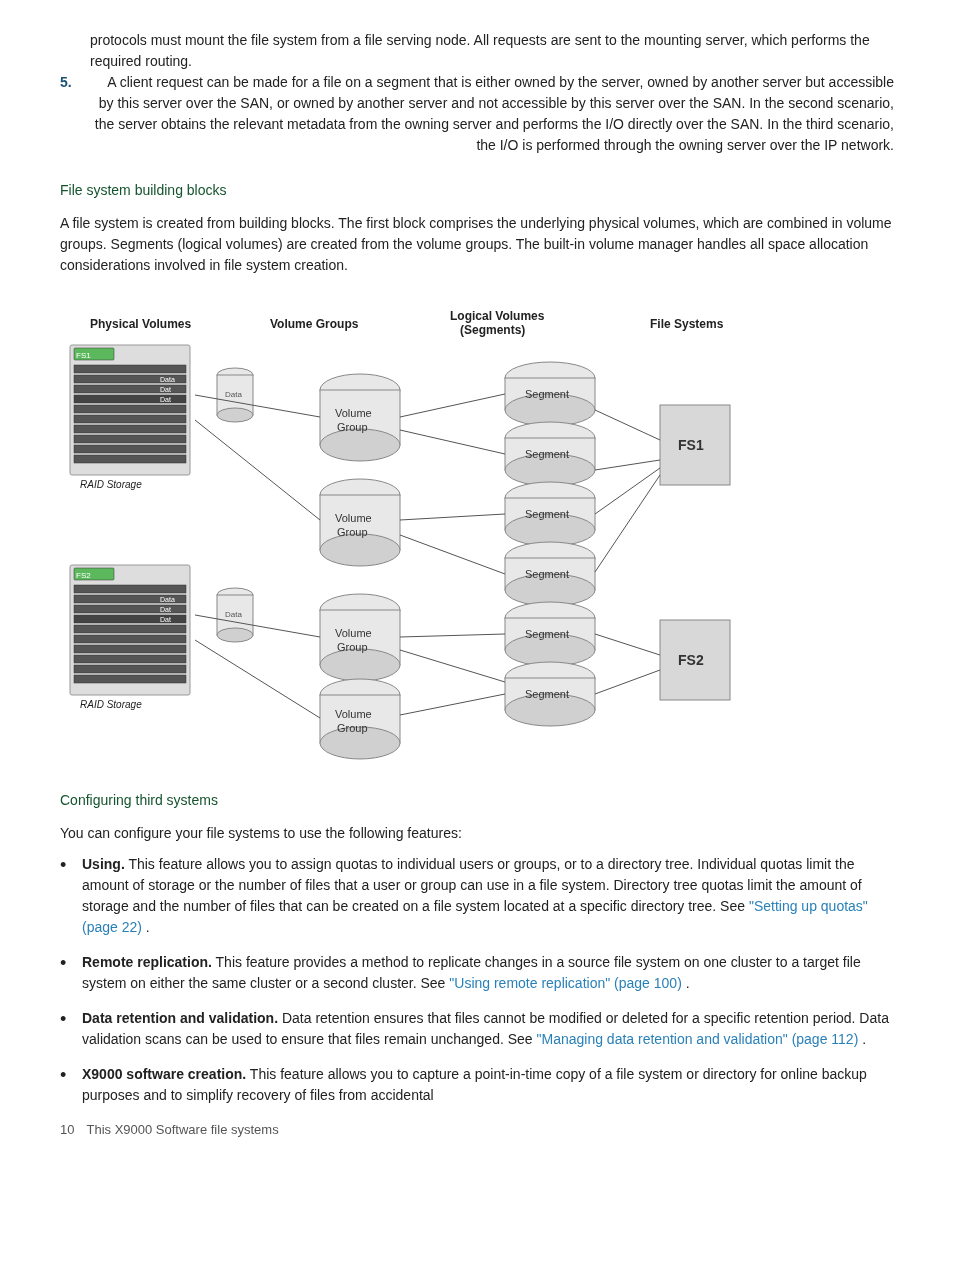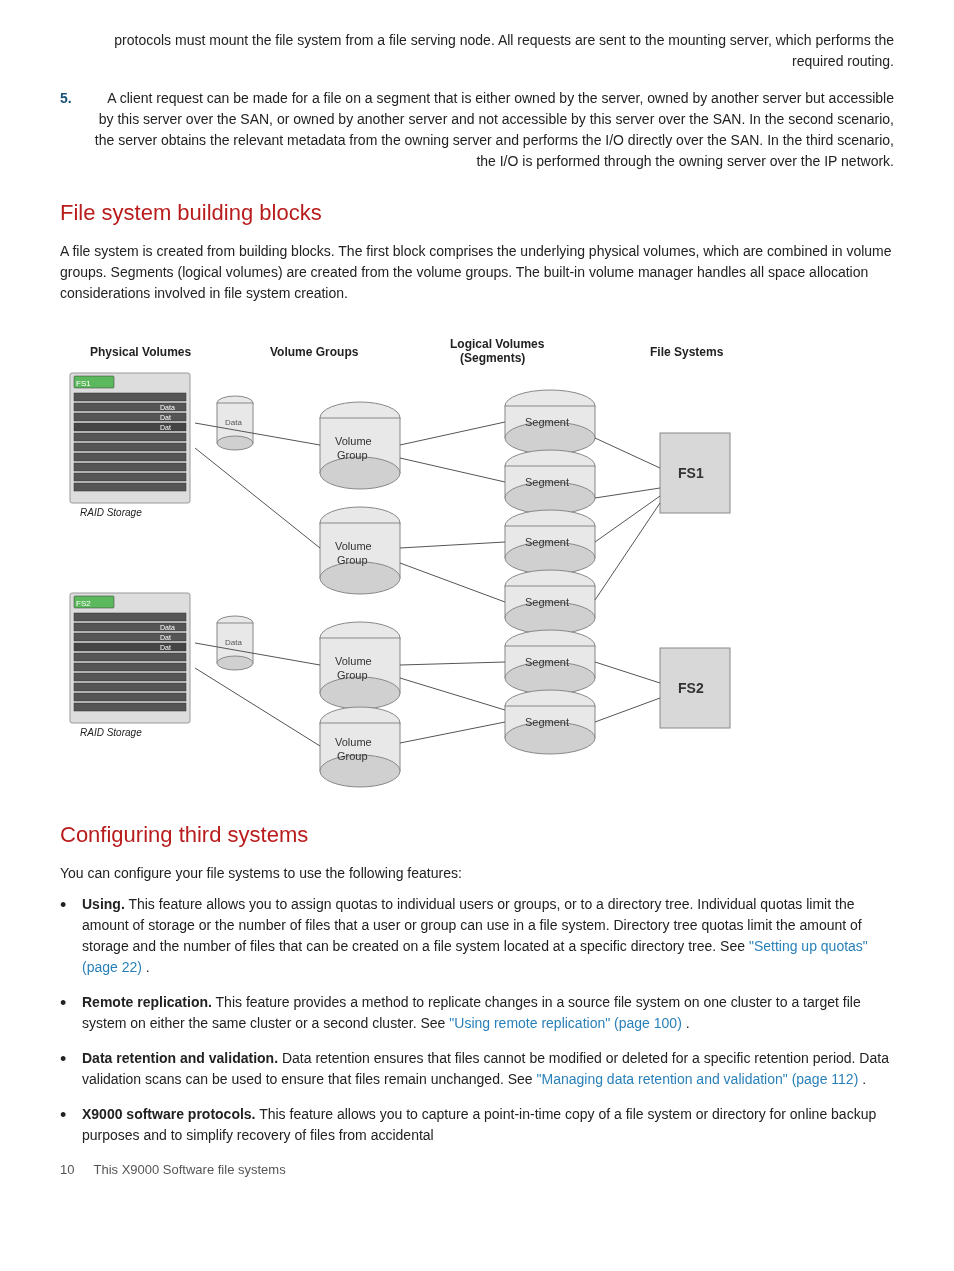--- a/index.html
+++ b/index.html
@@ -8,41 +8,39 @@
       font-size: 14px;
       color: #222;
       background: #fff;
       width: 954px;
       min-height: 1271px;
       padding: 30px 60px 40px 60px;
       line-height: 1.5;
     }
 
     .intro-text {
-      margin-bottom: 16px;
       padding-left: 30px;
-      text-align: right;
     }
 
     .numbered-item {
       display: flex;
       gap: 12px;
       margin-bottom: 18px;
     }
     .numbered-item .num {
       font-weight: bold;
       color: #1a5276;
       min-width: 20px;
     }
     .numbered-item .content { flex: 1; text-align: right; }
 
     h2 {
-      font-size: 22px;
+      font-size: 14px;
       font-weight: normal;
-      color: #b91c1c;
+      color: #14532d;
       margin-top: 24px;
       margin-bottom: 12px;
     }
 
     .section-intro {
       margin-bottom: 34px;
       padding-left: 0;
     }
 
     
@@ -79,21 +77,21 @@
     }
     .bullet-list li .bullet-content { flex: 1; }
     .bullet-list li .bullet-content strong { font-weight: bold; }
     .bullet-list li .bullet-content a { color: #2980b9; text-decoration: none; }
 
     .page-footer {
       font-size: 13px;
       color: #555;
       display: flex;
       align-items: center;
-      gap: 19px;
+      gap: 12px;
     }
     .page-footer .page-num { font-weight: normal; }
     .page-footer .page-title { color: #555; }
   </style>
 </head>
 <body>
 
 <div class="intro-text">
   <p>protocols must mount the file system from a file serving node. All requests are sent to the mounting server, which performs the required routing.</p>
 </div>
@@ -291,21 +289,21 @@
       <strong>Data retention and validation.</strong>
       <span> Data retention ensures that files cannot be modified or deleted for a specific retention period. Data validation scans can be used to ensure that files remain unchanged. See </span>
       <a href="#">"Managing data retention and validation" (page 112)</a>
       <span>.</span>
     </span>
   </li>
 
   <li>
     <span class="bullet-dot">•</span>
     <span class="bullet-content">
-      <strong>X9000 software protocols.</strong>
+      <strong>X9000 software creation.</strong>
       <span> This feature allows you to capture a point-in-time copy of a file system or directory for online backup purposes and to simplify recovery of files from accidental</span>
     </span>
   </li>
 </ul>
 
 <div class="page-footer">
   <span class="page-num">10</span>
   <span class="page-title">This X9000 Software file systems</span>
 </div>
 

